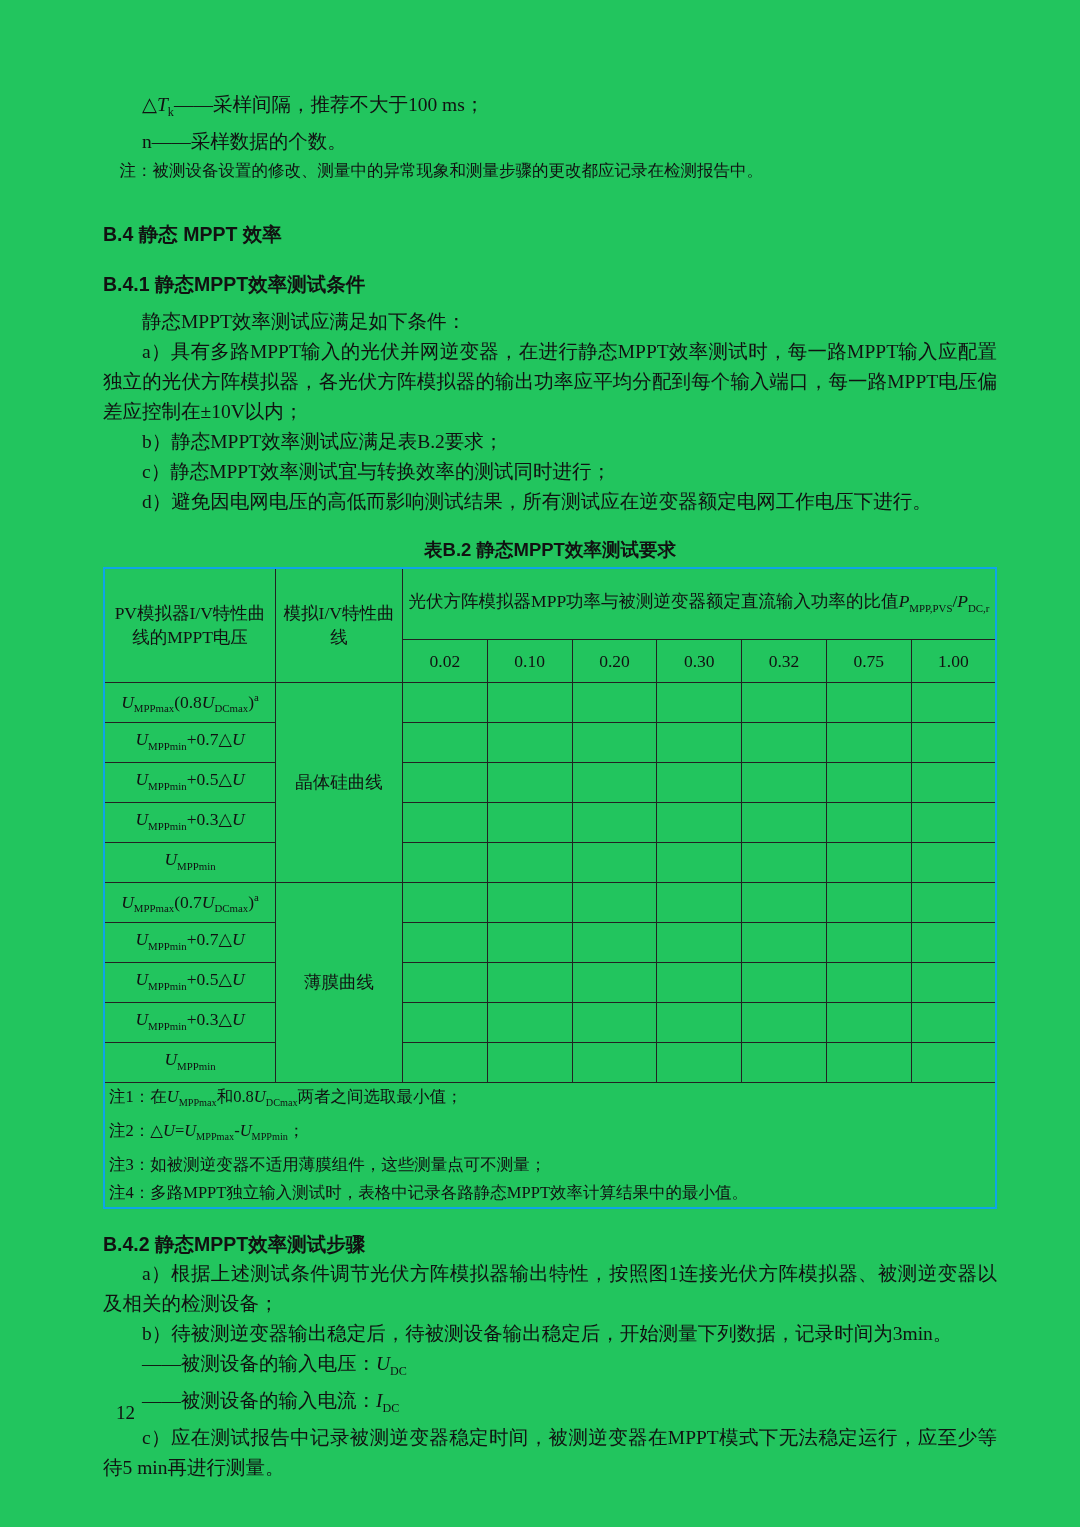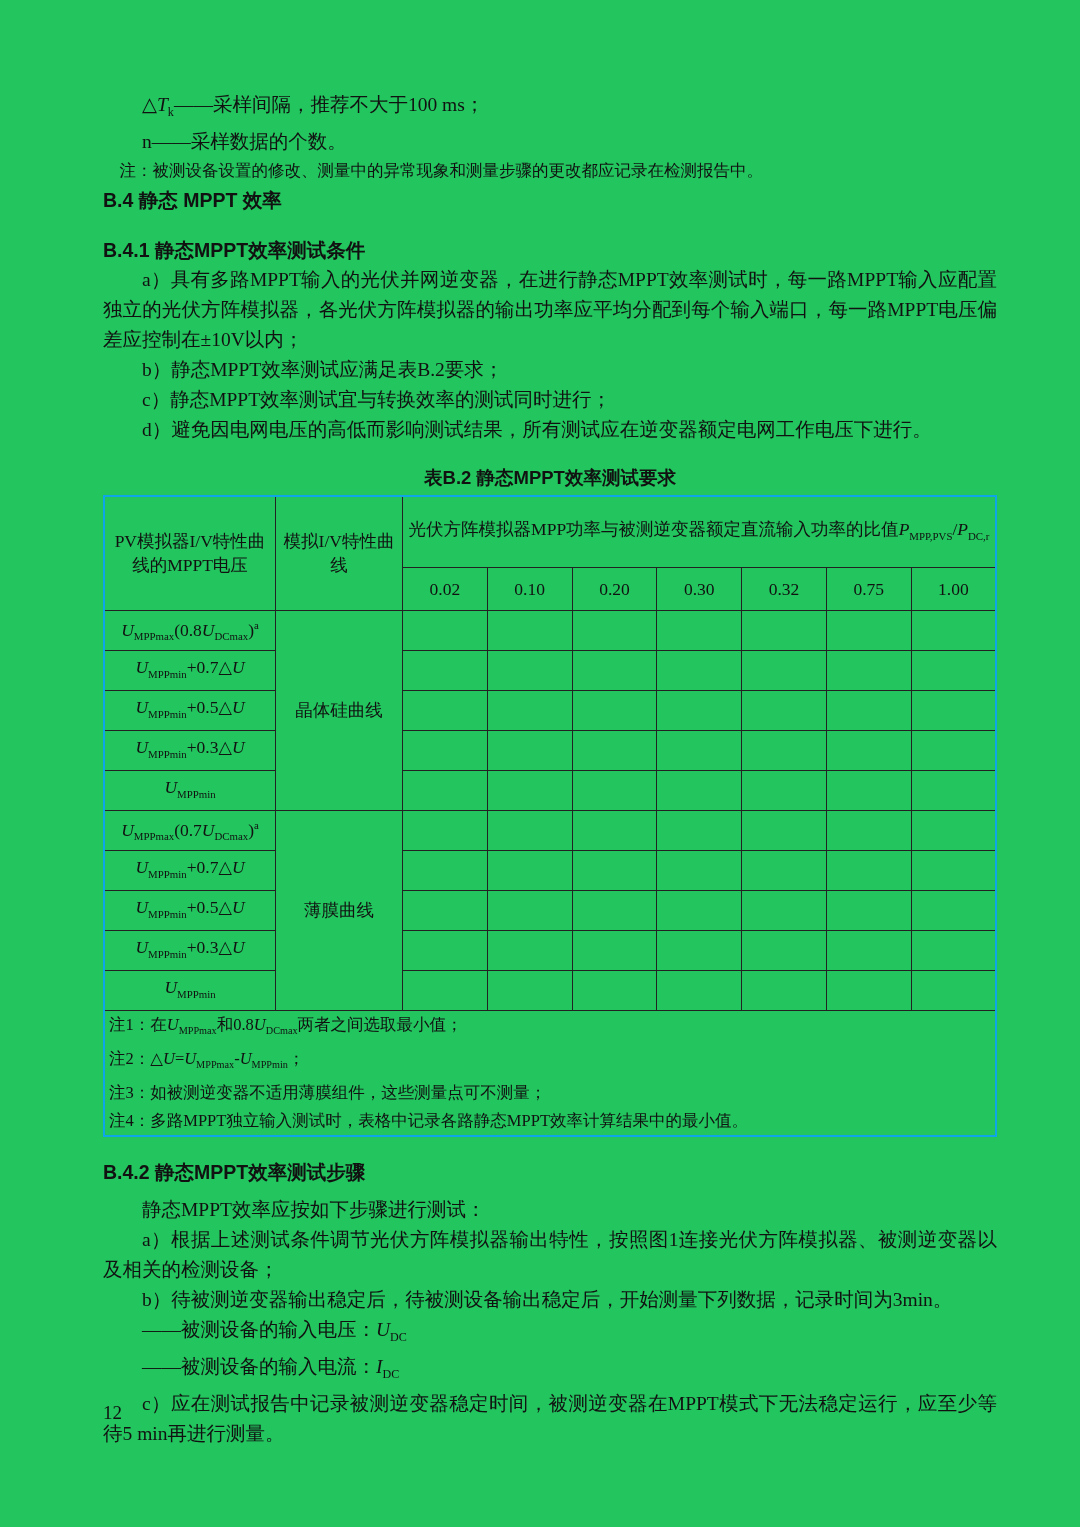--- a/index.html
+++ b/index.html
@@ -12,21 +12,21 @@
     overflow:hidden;
   }
   .content { padding:90px 83px 0 103px; width:894px; }
   p { margin:0; font-size:19.5px; line-height:30px; text-align:justify; }
   .ind { text-indent:2em; }
   .topnote { font-size:16.5px; line-height:28px; padding-left:1em; text-indent:0; }
   h2, h3 {
     margin:0; font-weight:bold; font-size:19.5px; line-height:30px;
     font-family:"Liberation Sans","DejaVu Sans",sans-serif;
   }
-  h2 { margin-top:0; }
+  h2 { margin-top:34px; }
   h3 { margin-top:20px; }
   i { font-family:"Liberation Serif","DejaVu Serif",serif; }
   sub, sup { font-size:0.62em; }
   .caption {
     margin-top:20px; text-align:center; font-weight:bold; font-size:18.5px; line-height:26px;
     font-family:"Liberation Sans","DejaVu Sans",sans-serif;
   }
   table.b2 {
     border-collapse:collapse; table-layout:fixed;
     width:894px; margin-top:4px;
@@ -40,37 +40,38 @@
   th.h1 { width:162px; font-size:18px; line-height:28px; }
   th.h2 { width:118px; font-size:18px; line-height:28px; }
   th.ratio { height:70px; font-size:18px; }
   th.rv { height:42px; font-size:17px; }
   td.lbl { height:39px; }
   td.curve { font-size:18px; }
   td.v { height:39px; }
   td.notes { text-align:left; padding:8px 12px; }
   td.notes div { font-size:16.5px; line-height:28px; text-align:left; }
   .pagenum {
-    position:absolute; left:103px; top:1398px;
+    position:absolute; left:116px; top:1398px;
     font-size:19px; line-height:30px;
   }
 </style>
 </head>
 <body>
 
 <div class="page">
   <div class="content">
 
     <p class="ind">△<i>T</i><sub>k</sub>——采样间隔，推荐不大于100 ms；</p>
     <p class="ind">n——采样数据的个数。</p>
     <p class="topnote">注：被测设备设置的修改、测量中的异常现象和测量步骤的更改都应记录在检测报告中。</p>
 
     <h2>B.4  静态 MPPT 效率</h2>
 
     <h3>B.4.1 静态MPPT效率测试条件</h3>
+    <p class="ind" style="margin-top:8px">静态MPPT效率测试应满足如下条件：</p>
     <p class="ind">a）具有多路MPPT输入的光伏并网逆变器，在进行静态MPPT效率测试时，每一路MPPT输入应配置独立的光伏方阵模拟器，各光伏方阵模拟器的输出功率应平均分配到每个输入端口，每一路MPPT电压偏差应控制在±10V以内；</p>
     <p class="ind">b）静态MPPT效率测试应满足表B.2要求；</p>
     <p class="ind">c）静态MPPT效率测试宜与转换效率的测试同时进行；</p>
     <p class="ind">d）避免因电网电压的高低而影响测试结果，所有测试应在逆变器额定电网工作电压下进行。</p>
 
     <div class="caption">表B.2 静态MPPT效率测试要求</div>
 
     <table class="b2">
       <thead>
         <tr>
@@ -196,21 +197,20 @@
             <div>注1：在<i>U</i><sub>MPPmax</sub>和0.8<i>U</i><sub>DCmax</sub>两者之间选取最小值；</div>
             <div>注2：△<i>U</i>=<i>U</i><sub>MPPmax</sub>-<i>U</i><sub>MPPmin</sub>；</div>
             <div>注3：如被测逆变器不适用薄膜组件，这些测量点可不测量；</div>
             <div>注4：多路MPPT独立输入测试时，表格中记录各路静态MPPT效率计算结果中的最小值。</div>
           </td>
         </tr>
       </tbody>
     </table>
 
     <h3>B.4.2 静态MPPT效率测试步骤</h3>
-    <p class="ind" style="margin-top:8px">静态MPPT效率应按如下步骤进行测试：</p>
     <p class="ind">a）根据上述测试条件调节光伏方阵模拟器输出特性，按照图1连接光伏方阵模拟器、被测逆变器以及相关的检测设备；</p>
     <p class="ind">b）待被测逆变器输出稳定后，待被测设备输出稳定后，开始测量下列数据，记录时间为3min。</p>
     <p class="ind">——被测设备的输入电压：<i>U</i><sub>DC</sub></p>
     <p class="ind">——被测设备的输入电流：<i>I</i><sub>DC</sub></p>
     <p class="ind">c）应在测试报告中记录被测逆变器稳定时间，被测逆变器在MPPT模式下无法稳定运行，应至少等待5 min再进行测量。</p>
 
   </div>
 
   <div class="pagenum">12</div>
 </div>

